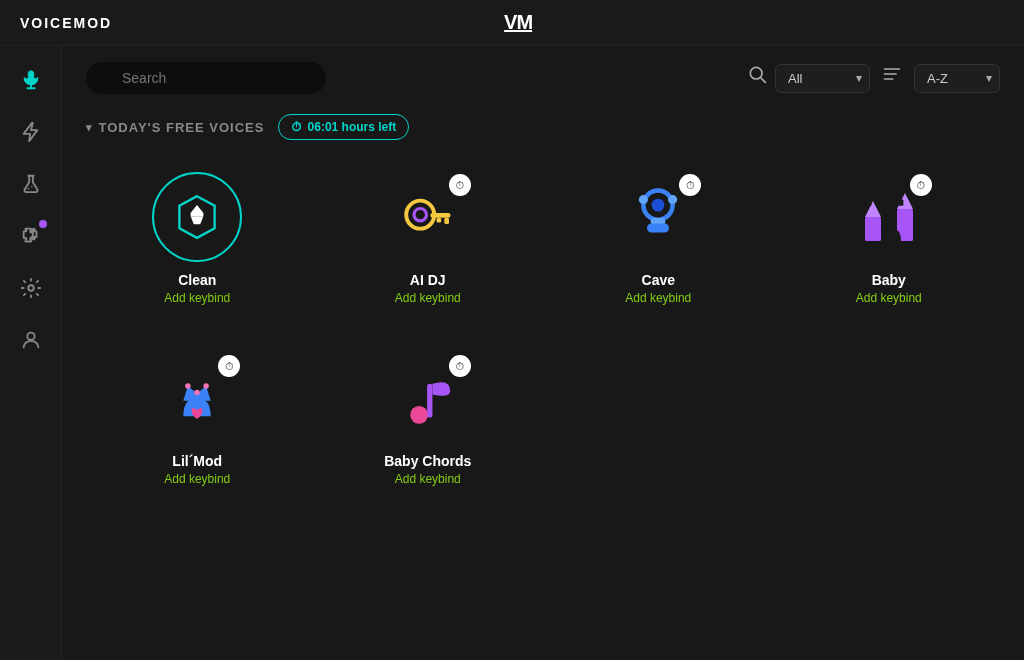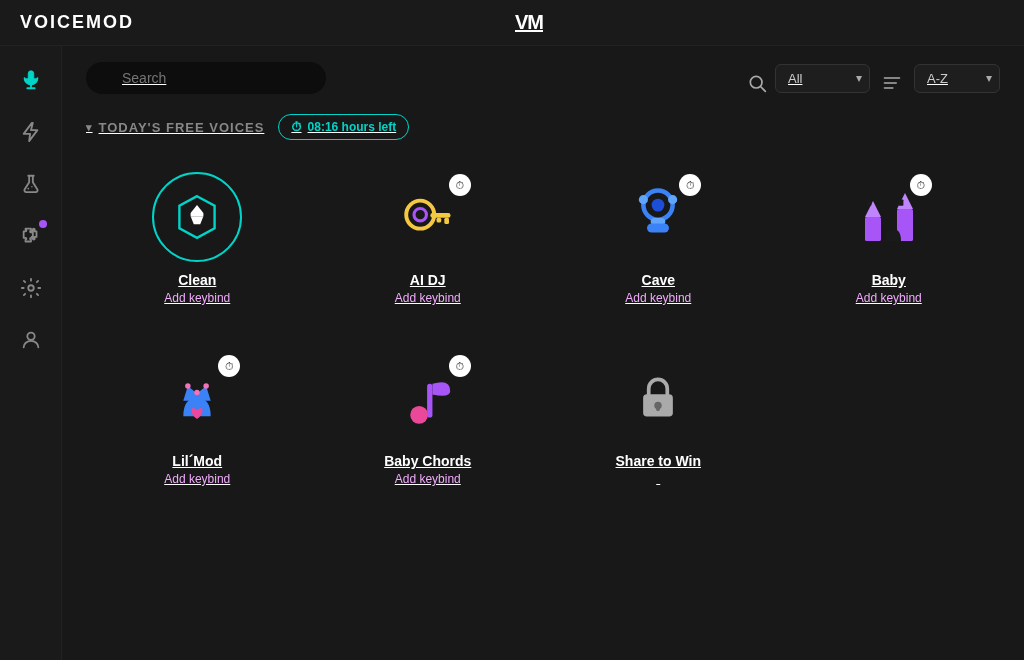--- a/index.html
+++ b/index.html
@@ -18,39 +18,38 @@
     .header {
       background: #1a1a1a;
       height: 46px;
       display: flex;
       align-items: center;
       justify-content: space-between;
       padding: 0 20px;
       border-bottom: 1px solid #222;
     }
     .header-logo {
-      font-size: 18px;
+      font-size: 14px;
       font-weight: 900;
       letter-spacing: 2px;
       color: #fff;
     }
     .header-icon {
       color: #fff;
       font-size: 20px;
       font-weight: 900;
       letter-spacing: -1px;
       text-decoration: underline;
     }
 
     
     .main-layout {
       display: flex;
       flex: 1;
       overflow: hidden;
-      text-decoration: underline;
     }
 
     
     .sidebar {
       width: 62px;
       background: #1a1a1a;
       display: flex;
       flex-direction: column;
       align-items: center;
       padding: 12px 0;
@@ -116,21 +115,21 @@
     .search-wrapper .search-icon-inner {
       position: absolute;
       left: 12px;
       color: #aaa;
       font-size: 14px;
       pointer-events: none;
     }
 
     .filter-group {
       display: flex;
-      align-items: flex-end;
+      align-items: flex-start;
       gap: 8px;
       margin-left: auto;
     }
     .filter-btn {
       background: transparent;
       border: none;
       color: #aaa;
       cursor: pointer;
       font-size: 18px;
       display: flex;
@@ -249,21 +248,21 @@
     }
 
     .voice-name {
       font-size: 14px;
       font-weight: 700;
       color: #fff;
       margin-bottom: 3px;
     }
     .voice-keybind {
       font-size: 12px;
-      color: #f0abfc;
+      color: #84cc16;
       text-align: center;
     }
 
     
     .icon-clean {
       width: 64px; height: 64px;
     }
     .icon-aidj {
       width: 70px; height: 60px;
     }
@@ -393,21 +392,21 @@
       </div>
     </div>
 
     <div class="section-header">
       <div class="section-title">
         <span class="chevron-small">▾</span>
         <span>TODAY'S FREE VOICES</span>
       </div>
       <div class="timer-badge">
         <span class="clock-icon">⏱</span>
-        <span>08:16 hours left</span>
+        <span>06:01 hours left</span>
       </div>
     </div>
 
     <div class="voice-grid">
 
       <div class="voice-card active">
         <div class="voice-icon-wrapper selected-ring">
           <svg class="icon-clean" viewBox="0 0 80 80" fill="none">
             <polygon points="40,14 62,26 62,54 40,66 18,54 18,26" fill="none" stroke="#00d4c8" stroke-width="3"></polygon>
             <path d="M40 25l8 10H32l8-10z" fill="#fff"></path>
@@ -502,32 +501,19 @@
 
             <circle cx="20" cy="55" r="10" fill="#ec4899"></circle>
             <rect x="29" y="20" width="6" height="38" rx="3" fill="#a855f7"></rect>
             <path d="M35 20 Q55 14 55 28 Q55 36 35 32 Z" fill="#a855f7"></path>
           </svg>
         </div>
         <span class="voice-name">Baby Chords</span>
         <span class="voice-keybind">Add keybind</span>
       </div>
 
-      <div class="voice-card">
-        <div class="voice-icon-wrapper">
-          <svg class="icon-sharetowin" viewBox="0 0 44 56" fill="none">
-
-            <rect x="6" y="24" width="32" height="24" rx="4" fill="#aaa"></rect>
-            <path d="M12 24V18a10 10 0 0120 0v6" stroke="#aaa" stroke-width="4" fill="none" stroke-linecap="round"></path>
-            <circle cx="22" cy="36" r="4" fill="#666"></circle>
-            <rect x="20" y="36" width="4" height="6" rx="2" fill="#666"></rect>
-          </svg>
-        </div>
-        <span class="voice-name">Share to Win</span>
-        <span class="voice-keybind" style="color:transparent">-</span>
-      </div>
 
       <div class="voice-card">
       </div>
     </div>
 
   </div>
 </div>
 
 </body></html>

